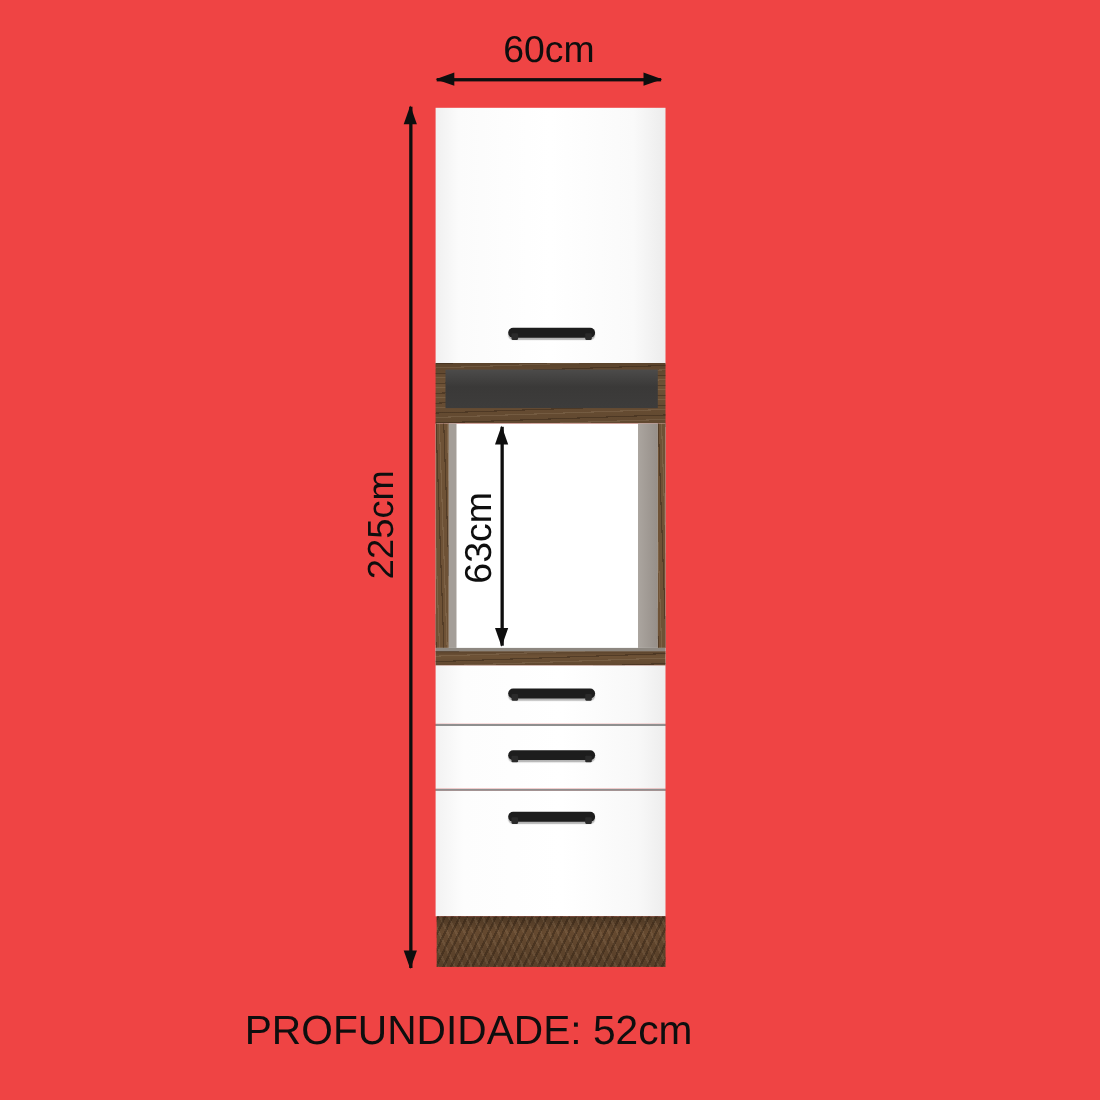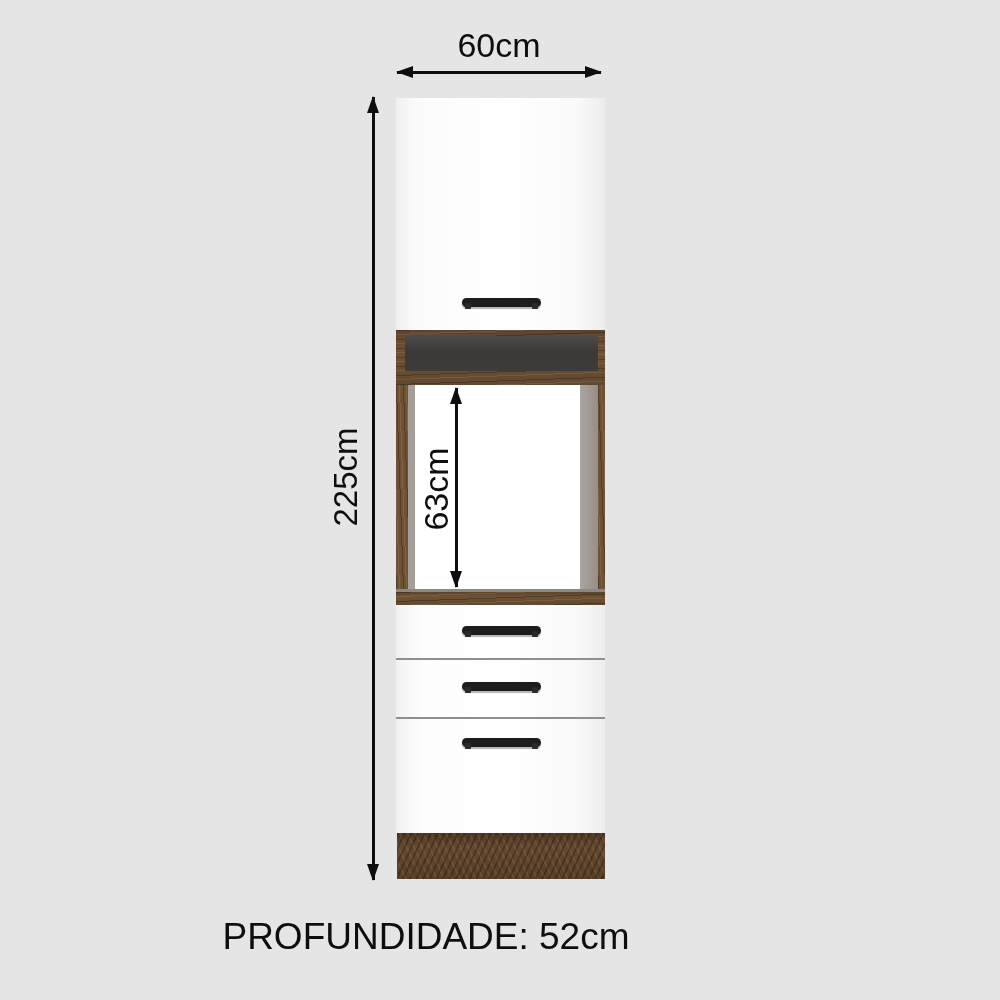--- a/index.html
+++ b/index.html
@@ -1,17 +1,17 @@
 <!DOCTYPE html>
 <html><head>
 <meta charset="utf-8">
 <style>
   html,body{margin:0;padding:0;background:#ffffff;}
   .stage{
-    position:relative;width:1000px;height:1000px;background:#e5e5e5;
+    position:relative;width:1000px;height:1000px;background:#ef4444;
     font-family:"Liberation Sans", sans-serif;color:#111;overflow:hidden;
   }
   .abs{position:absolute;}
 
   
   .dim-line-h{position:absolute;height:3px;background:#0e0e0e;}
   .dim-line-v{position:absolute;width:3px;background:#0e0e0e;}
   .ah{position:absolute;width:0;height:0;}
   .ah-left{left:-1px;top:-5px;border-top:6px solid transparent;border-bottom:6px solid transparent;border-right:17px solid #0e0e0e;}
   .ah-right{right:-1px;top:-5px;border-top:6px solid transparent;border-bottom:6px solid transparent;border-left:17px solid #0e0e0e;}

